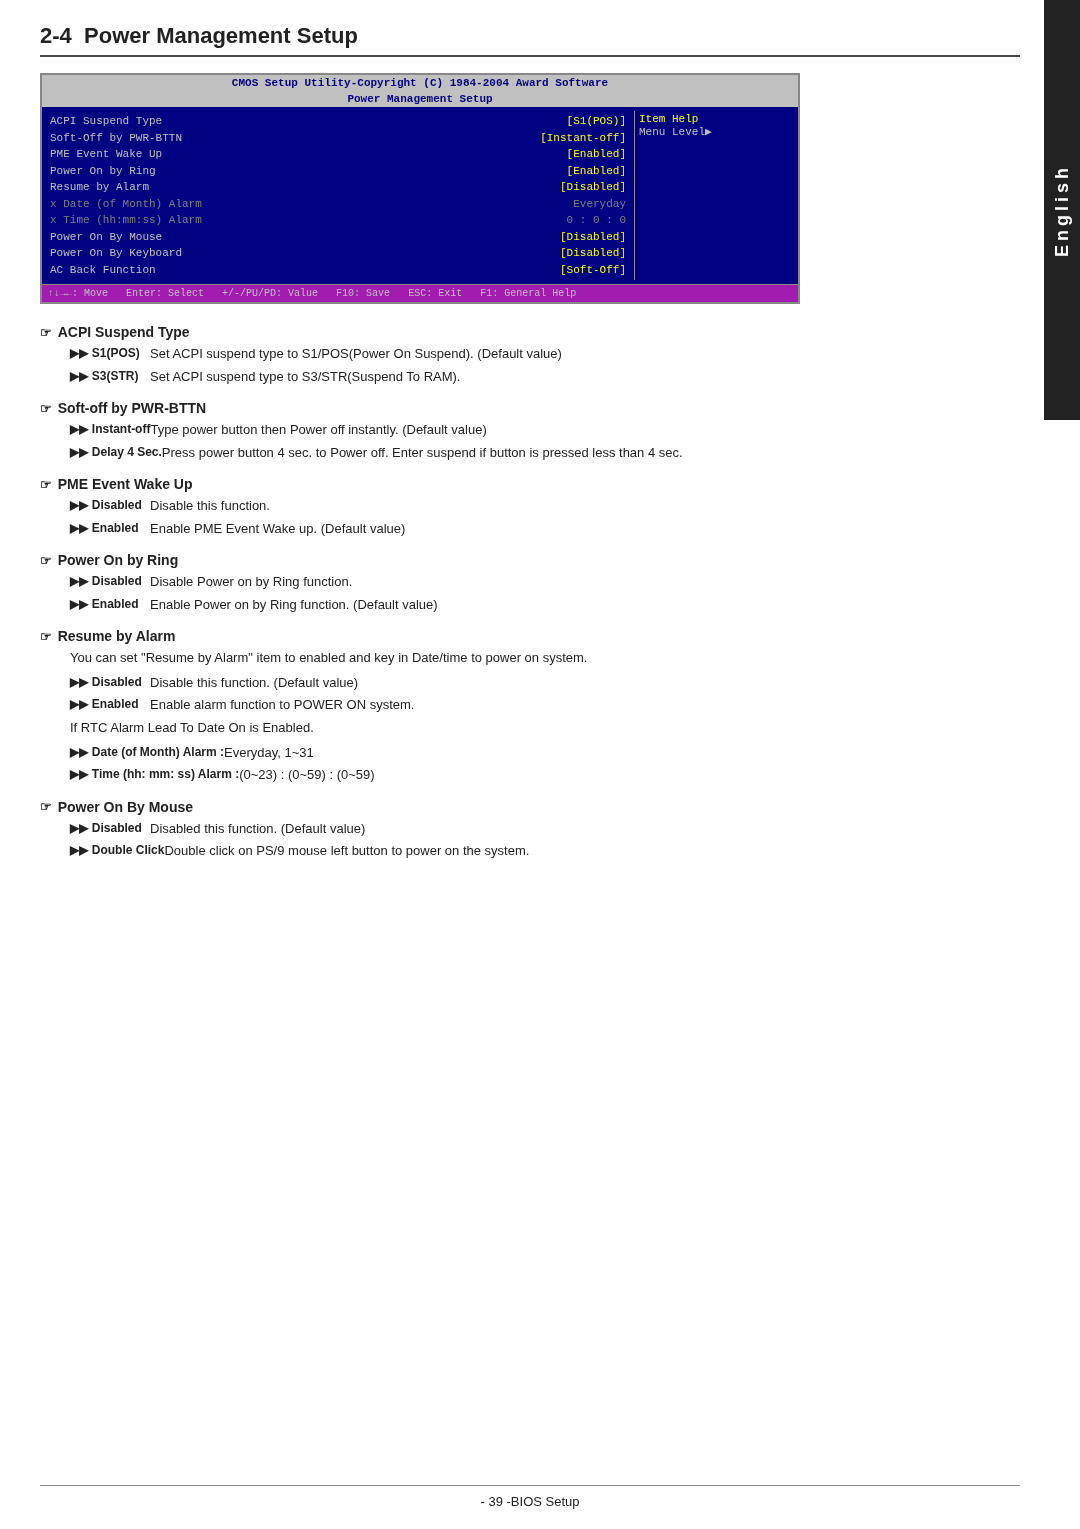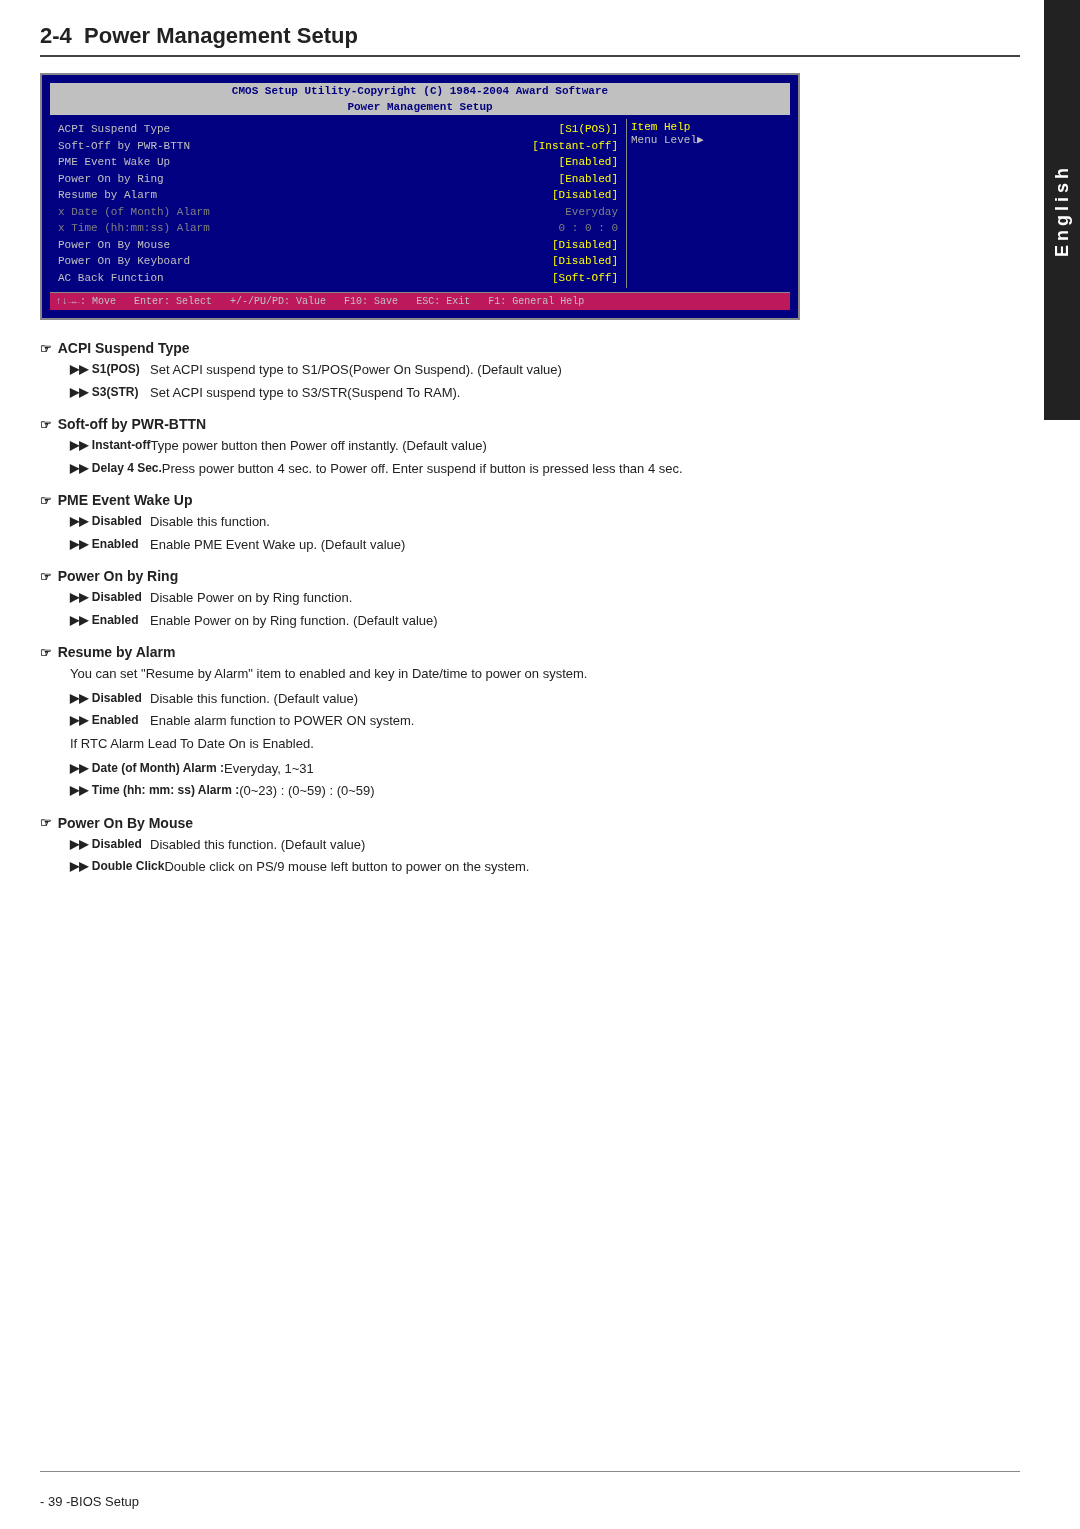--- a/index.html
+++ b/index.html
@@ -46,21 +46,21 @@
       padding-bottom: 6px;
     }
 
     
     .bios-screen {
       border: 2px solid #888;
       background: #000080;
       color: #c0c0c0;
       font-family: 'Courier New', monospace;
       font-size: 11px;
-      padding: 8px;
+      padding: 0;
       margin-bottom: 20px;
       width: 760px;
     }
 
     .bios-header {
       background: #c0c0c0;
       color: #000080;
       text-align: center;
       padding: 2px 0;
       font-weight: bold;
@@ -98,21 +98,21 @@
 
     .bios-row .value {
       color: #ffff00;
     }
 
     .bios-row .dimmed {
       color: #808080;
     }
 
     .bios-footer {
-      background: #be185d;
+      background: #a21caf;
       color: #c0c0c0;
       display: flex;
       justify-content: space-between;
       padding: 3px 6px;
       font-size: 10px;
       border-top: 1px solid #888;
     }
 
     .item-help-box {
       color: #c0c0c0;
@@ -171,24 +171,24 @@
       margin-bottom: 4px;
     }
 
     
     .page-footer {
       position: absolute;
       bottom: 20px;
       left: 40px;
       right: 60px;
       display: flex;
-      justify-content: flex-start;
+      justify-content: center;
       font-size: 13px;
       border-top: 1px solid #888;
-      padding-top: 22px;
+      padding-top: 8px;
     }
   </style>
 </head>
 <body>
 
 <div class="english-tab">English</div>
 
 <div class="main-content">
 
   <div class="page-title">

